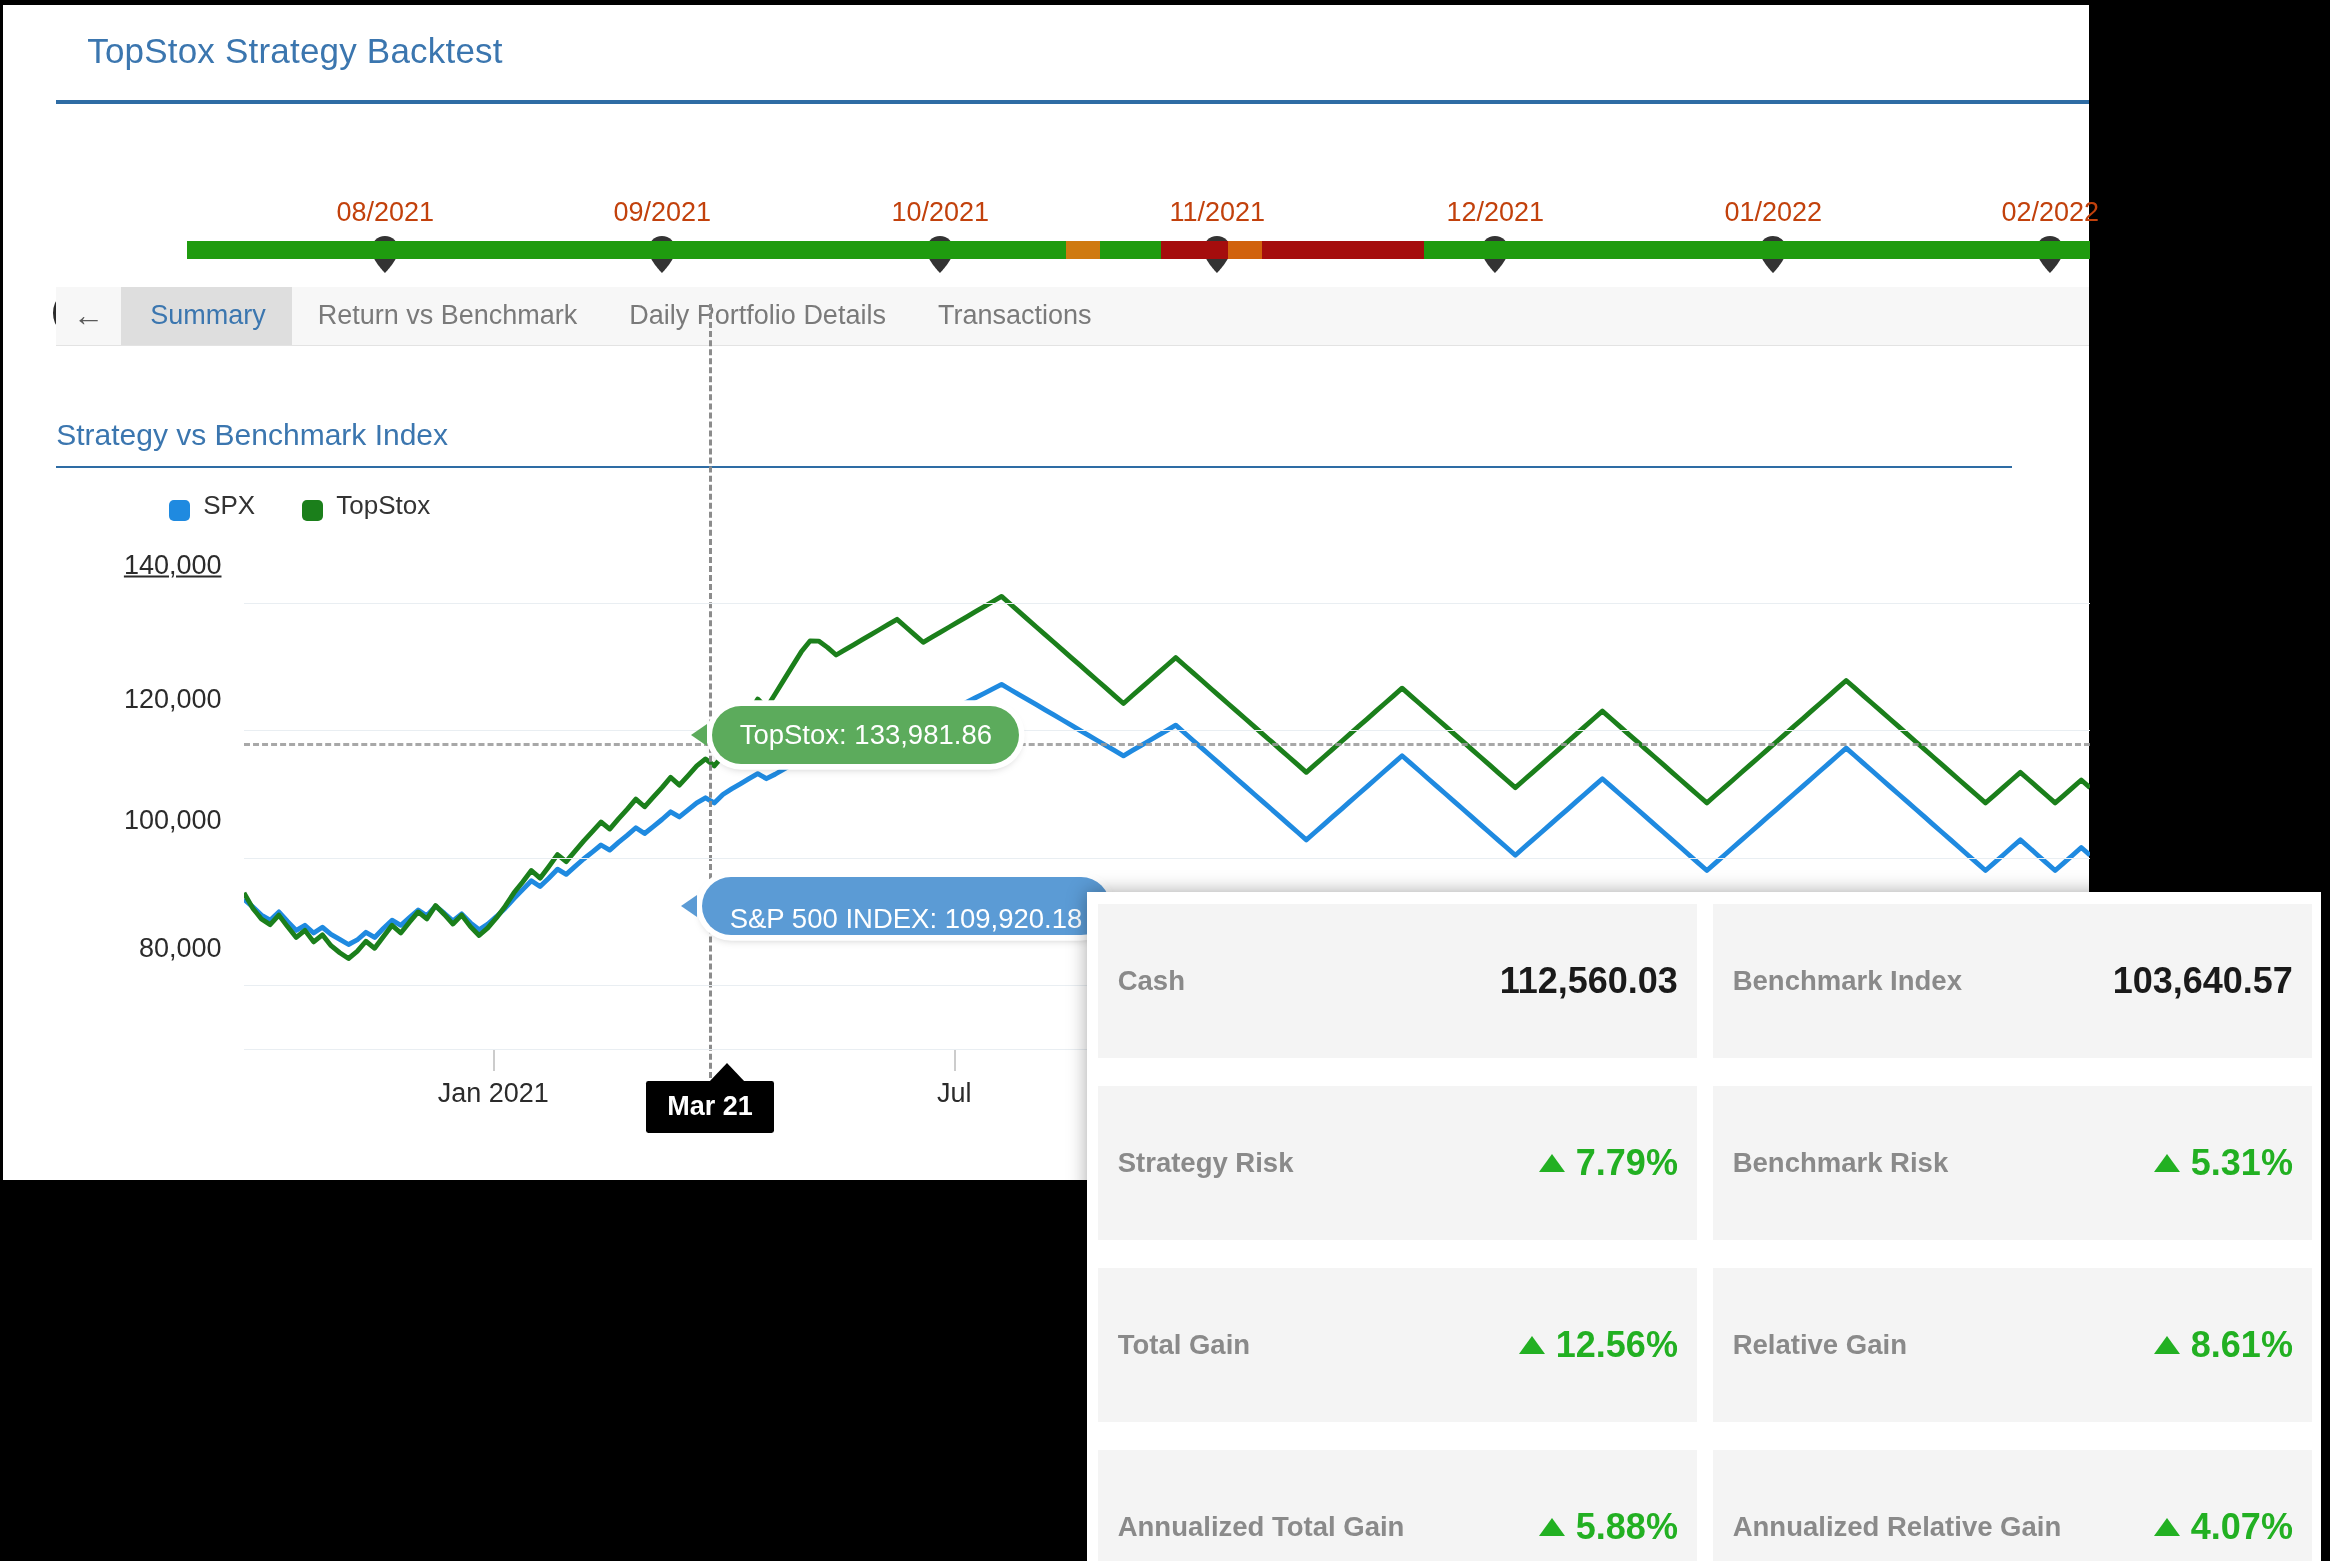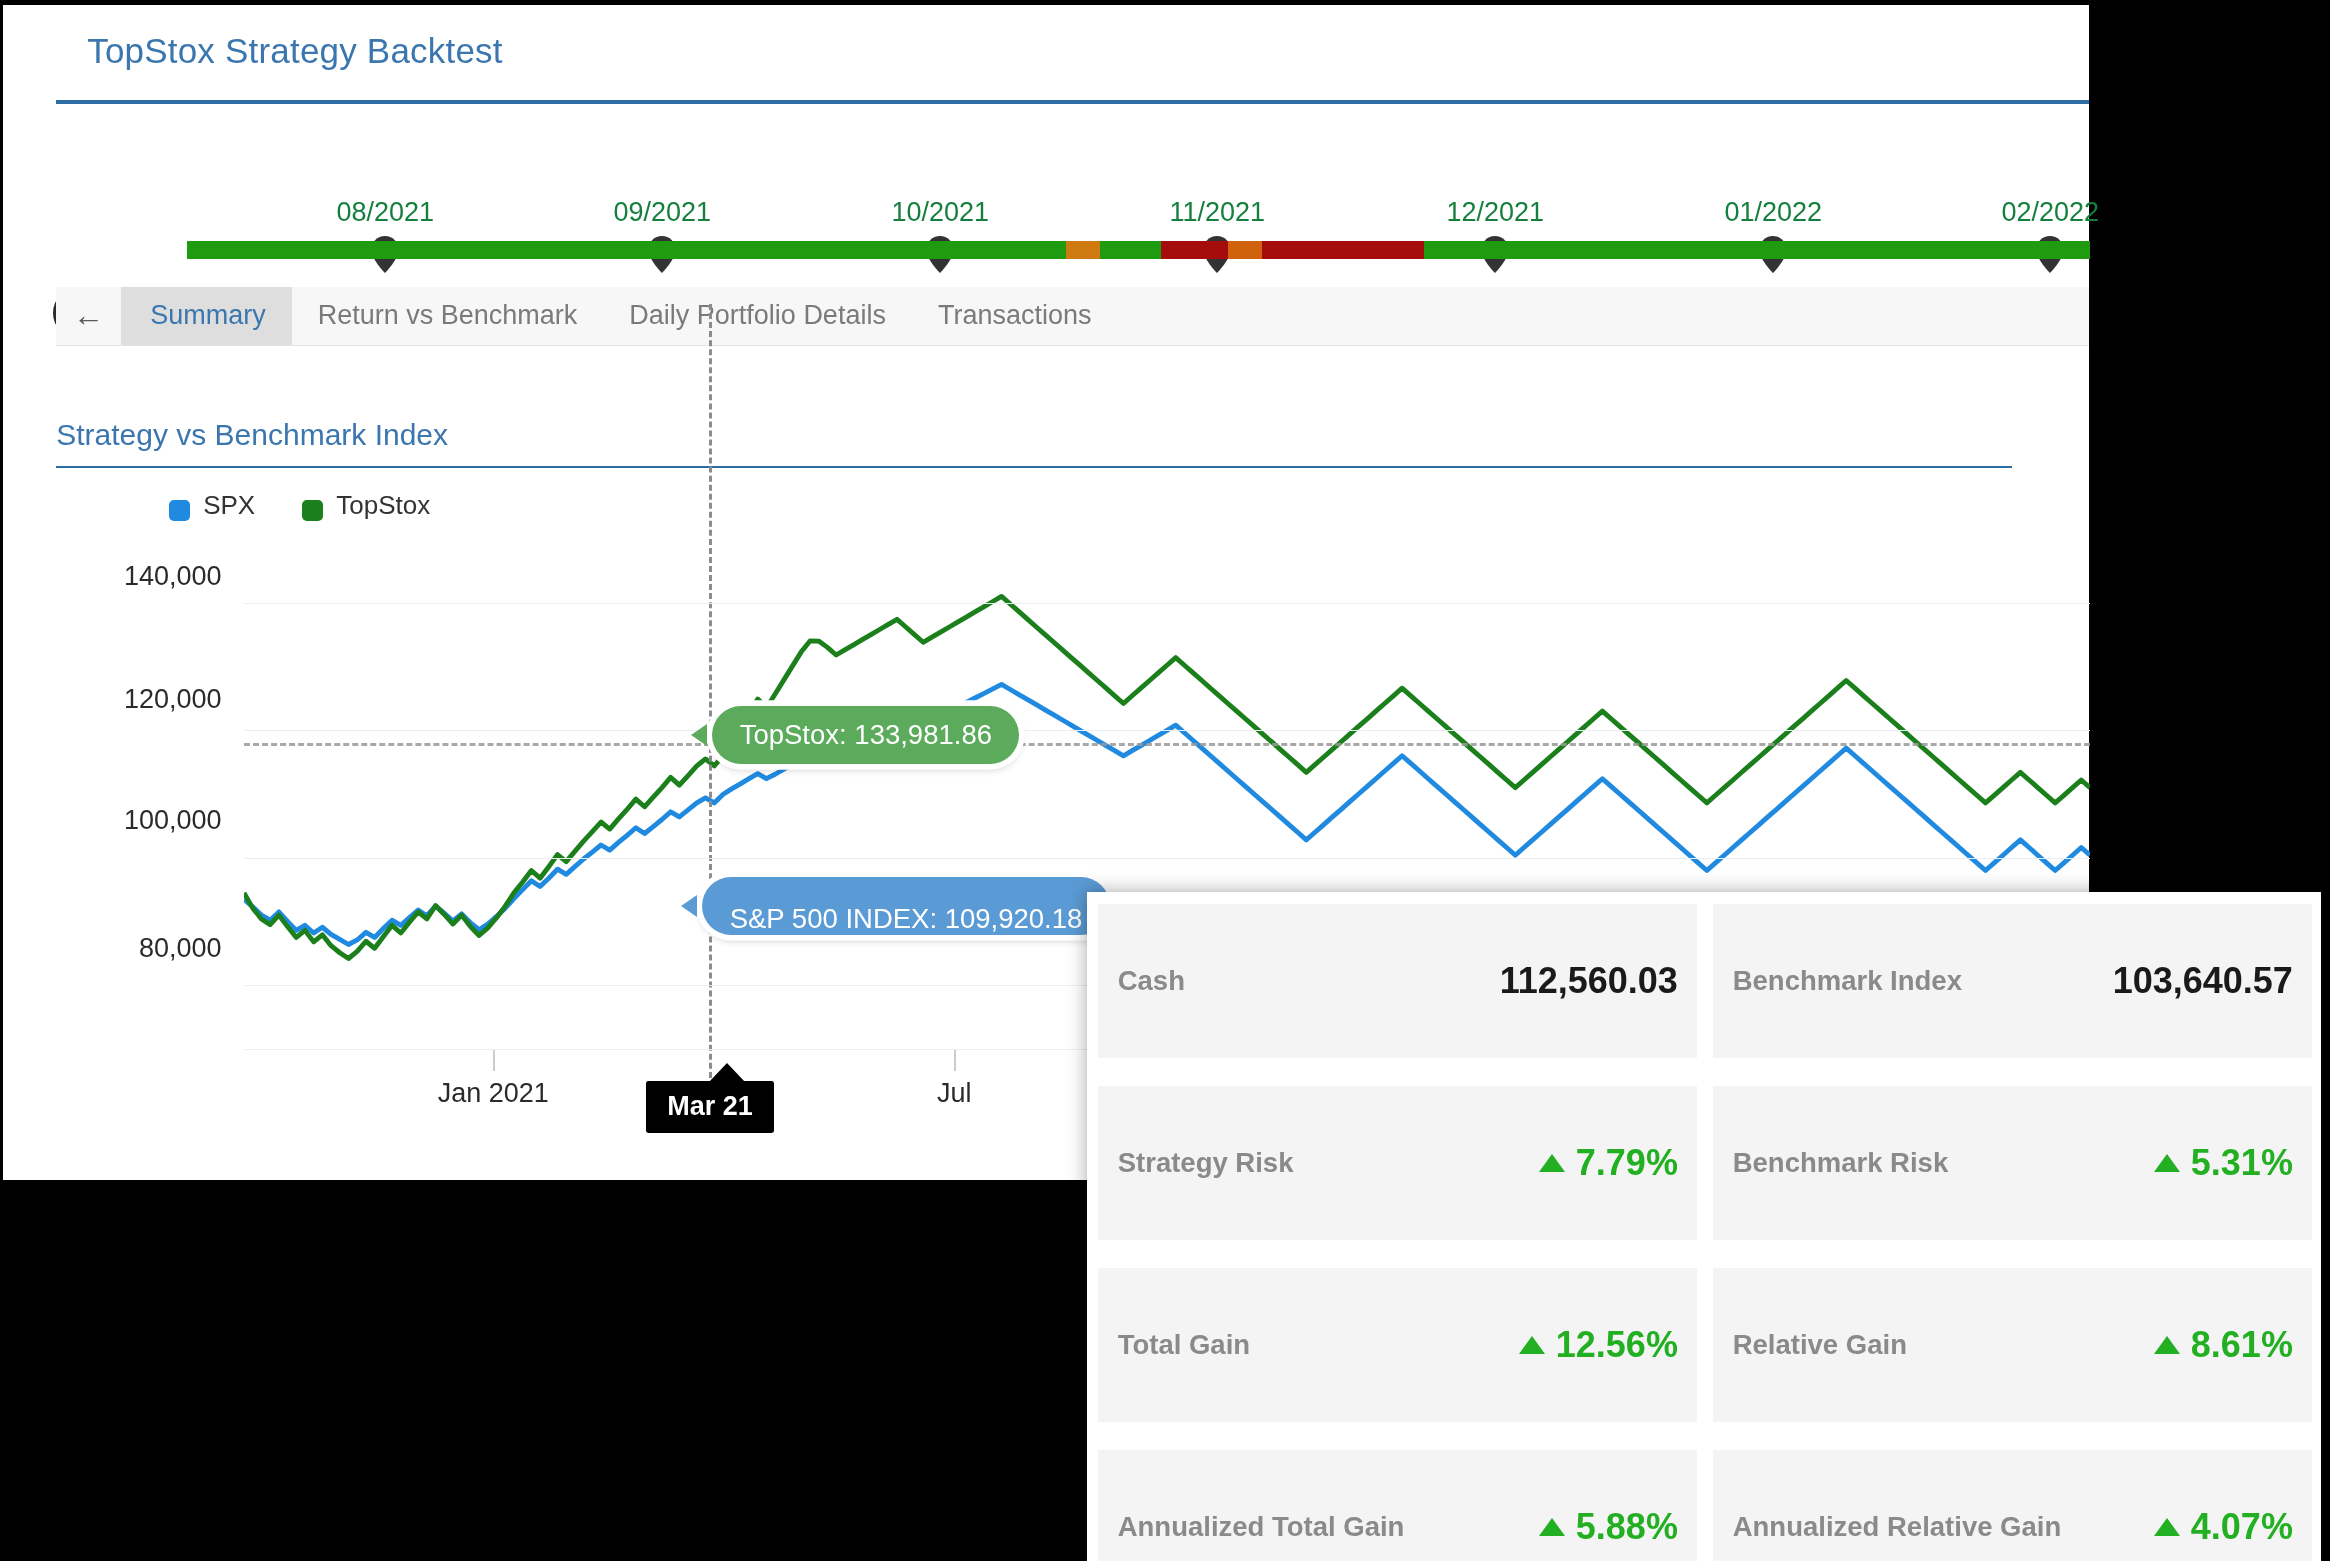--- a/index.html
+++ b/index.html
@@ -16,21 +16,21 @@
   
   #timeline{position:absolute;left:0;top:121px;width:2086px;height:138px;}
   .nav-circle{position:absolute;top:162px;width:50px;height:50px;border:3.2px solid #2b2b2b;border-radius:50%;
       box-sizing:border-box;background:#fff;cursor:pointer;}
   #nav-first{left:50px;}
   #nav-prev{left:113px;}
   .nav-circle svg{display:block;width:100%;height:100%;}
 
   #tl-ticks{position:absolute;left:0;top:0;width:2086px;height:138px;}
   .tl-tick{position:absolute;transform:translateX(-50%);text-align:center;}
-  .tl-label{font-size:27px;color:#15803d;white-space:nowrap;}
+  .tl-label{font-size:27px;color:#c2410c;white-space:nowrap;}
   .tl-pin{margin:8px auto 0;width:27.5px;height:37px;}
 
   #tl-bar{position:absolute;left:184px;top:236px;width:1903px;height:18px;}
   #tl-bar-inner{width:100%;height:100%;}
 
   
   #tabs-row{position:absolute;left:53px;top:282px;width:2033px;height:58px;background:#f7f7f7;
        border-bottom:0.8px solid #e3e3e3;display:flex;align-items:stretch;}
   #tab-back{width:65px;display:flex;align-items:center;justify-content:center;cursor:pointer;}
   .tab{display:flex;align-items:center;padding:0 26px;font-size:27px;color:#7a7a7a;cursor:pointer;white-space:nowrap;}
@@ -181,21 +181,21 @@
         <span class="legend-swatch" style="background: rgb(31, 138, 224);"></span>
         <span class="legend-label">SPX</span>
       </div>
       <div class="legend-item">
         <span class="legend-swatch" style="background: rgb(27, 127, 27);"></span>
         <span class="legend-label">TopStox</span>
       </div>
     </div>
 
   <div id="yaxis">
-      <div class="ytick" style="top: 37px;">140,000</div>
+      <div class="ytick" style="top: 26px; text-decoration: underline;">140,000</div>
       <div class="ytick" style="top: 160px; margin-left: 44px;">120,000</div>
       <div class="ytick" style="top: 281px;">100,000</div>
       <div class="ytick" style="top: 409px;">80,000</div>
     </div>
   <div id="plot">
     <svg id="plot-svg" width="1846" height="510" viewBox="0 0 2282 630" preserveAspectRatio="none">
         <polyline points="0.0,444.9 10.8,454.4 21.5,464.6 32.3,470.9 43.1,460.7 53.8,472.5 64.6,483.5 75.3,477.2 86.1,486.7 96.9,479.6 107.6,488.3 118.4,494.6 129.2,500.9 139.9,495.3 150.7,485.9 161.5,492.2 172.2,481.2 183.0,470.9 193.8,477.2 204.5,467.8 215.3,458.3 226.0,465.4 236.8,453.6 247.6,462.3 258.3,471.7 269.1,463.1 279.9,474.1 290.6,482.7 301.4,475.6 312.2,466.2 322.9,456.0 333.7,444.2 344.5,433.1 355.2,422.1 366.0,429.2 376.7,419.0 387.5,407.9 398.3,414.2 409.0,404.8 419.8,395.3 430.6,386.7 441.3,378.0 452.1,384.3 462.9,374.8 473.6,366.2 484.4,356.7 495.2,363.8 505.9,355.2 516.7,346.5 527.4,337.0 538.2,343.3 549.0,334.7 559.7,326.0 570.5,319.7 581.3,326.0 592.0,315.6 602.8,308.7 613.6,302.4 624.3,296.1 635.1,289.8 645.8,296.1 656.6,290.6 667.4,284.3 678.1,278.0 688.9,272.5 699.7,267.0 710.4,260.7 721.2,255.2 732.0,249.6 742.7,243.3 753.5,237.8 764.3,232.3 775.0,226.8 785.8,221.3 796.5,215.8 807.3,210.3 818.1,216.6 828.8,222.9 839.6,229.2 850.4,223.6 861.1,218.1 871.9,212.6 882.7,207.1 893.4,201.6 904.2,196.1 915.0,190.6 925.7,185.1 936.5,179.6 947.2,185.9 958.0,192.2 968.8,198.4 979.5,204.7 990.3,211.0 1001.1,217.3 1011.8,223.6 1022.6,229.9 1033.4,236.3 1044.1,242.6 1054.9,248.9 1065.7,255.2 1076.4,261.5 1087.2,267.8 1097.9,261.5 1108.7,255.2 1119.5,248.9 1130.2,242.6 1141.0,236.3 1151.8,229.9 1162.5,239.4 1173.3,248.9 1184.1,258.3 1194.8,267.8 1205.6,277.2 1216.3,286.6 1227.1,296.1 1237.9,305.6 1248.6,315.0 1259.4,324.4 1270.2,333.9 1280.9,343.3 1291.7,352.8 1302.5,362.3 1313.2,371.7 1324.0,362.3 1334.8,352.8 1345.5,343.3 1356.3,333.9 1367.0,324.4 1377.8,315.0 1388.6,305.6 1399.3,296.1 1410.1,286.6 1420.9,277.2 1431.6,267.8 1442.4,277.2 1453.2,286.6 1463.9,296.1 1474.7,305.6 1485.5,315.0 1496.2,324.4 1507.0,333.9 1517.7,343.3 1528.5,352.8 1539.3,362.3 1550.0,371.7 1560.8,381.1 1571.6,390.6 1582.3,381.1 1593.1,371.7 1603.9,362.3 1614.6,352.8 1625.4,343.3 1636.2,333.9 1646.9,324.4 1657.7,315.0 1668.4,305.6 1679.2,296.1 1690.0,305.6 1700.7,315.0 1711.5,324.4 1722.3,333.9 1733.0,343.3 1743.8,352.8 1754.6,362.3 1765.3,371.7 1776.1,381.1 1786.8,390.6 1797.6,400.1 1808.4,409.5 1819.1,400.1 1829.9,390.6 1840.7,381.1 1851.4,371.7 1862.2,362.3 1873.0,352.8 1883.7,343.3 1894.5,333.9 1905.3,324.4 1916.0,315.0 1926.8,305.6 1937.5,296.1 1948.3,286.6 1959.1,277.2 1969.8,267.8 1980.6,258.3 1991.4,267.8 2002.1,277.2 2012.9,286.6 2023.7,296.1 2034.4,305.6 2045.2,315.0 2056.0,324.4 2066.7,333.9 2077.5,343.3 2088.2,352.8 2099.0,362.3 2109.8,371.7 2120.5,381.1 2131.3,390.6 2142.1,400.1 2152.8,409.5 2163.6,400.1 2174.4,390.6 2185.1,381.1 2195.9,371.7 2206.7,381.1 2217.4,390.6 2228.2,400.1 2238.9,409.5 2249.7,400.1 2260.5,390.6 2271.2,381.1 2282.0,390.6" fill="none" stroke="#1f8ae0" stroke-width="6" stroke-linejoin="round"></polyline>
         <polyline points="0.0,437.1 10.8,456.0 21.5,469.4 32.3,476.4 43.1,464.6 53.8,478.8 64.6,492.2 75.3,483.5 86.1,497.7 96.9,489.0 107.6,502.4 118.4,511.1 129.2,518.2 139.9,509.5 150.7,496.9 161.5,505.6 172.2,491.4 183.0,477.2 193.8,486.7 204.5,473.3 215.3,460.7 226.0,469.4 236.8,452.8 247.6,463.8 258.3,475.6 269.1,464.6 279.9,478.8 290.6,489.8 301.4,480.4 312.2,467.8 322.9,453.6 333.7,437.1 344.5,423.7 355.2,409.5 366.0,419.0 376.7,404.8 387.5,389.8 398.3,398.5 409.0,385.9 419.8,373.3 430.6,361.5 441.3,349.6 452.1,358.3 462.9,345.7 473.6,333.9 484.4,321.3 495.2,330.8 505.9,318.9 516.7,307.1 527.4,294.5 538.2,304.0 549.0,292.2 559.7,280.3 570.5,271.7 581.3,280.3 592.0,267.8 602.8,250.4 613.6,233.1 624.3,215.8 635.1,197.7 645.8,208.7 656.6,191.4 667.4,174.0 678.1,156.7 688.9,139.4 699.7,126.0 710.4,126.1 721.2,133.9 732.0,143.3 742.7,137.0 753.5,130.7 764.3,124.4 775.0,118.1 785.8,111.8 796.5,105.5 807.3,99.2 818.1,108.7 828.8,118.1 839.6,127.6 850.4,121.3 861.1,115.0 871.9,108.7 882.7,102.4 893.4,96.1 904.2,89.8 915.0,83.5 925.7,77.2 936.5,70.9 947.2,80.3 958.0,89.8 968.8,99.2 979.5,108.7 990.3,118.1 1001.1,127.6 1011.8,137.0 1022.6,146.5 1033.4,155.9 1044.1,165.4 1054.9,174.8 1065.7,184.3 1076.4,193.7 1087.2,203.2 1097.9,193.7 1108.7,184.3 1119.5,174.8 1130.2,165.4 1141.0,155.9 1151.8,146.5 1162.5,155.9 1173.3,165.4 1184.1,174.8 1194.8,184.3 1205.6,193.7 1216.3,203.2 1227.1,212.6 1237.9,222.1 1248.6,231.5 1259.4,241.0 1270.2,250.4 1280.9,259.9 1291.7,269.3 1302.5,278.8 1313.2,288.2 1324.0,278.8 1334.8,269.3 1345.5,259.9 1356.3,250.4 1367.0,241.0 1377.8,231.5 1388.6,222.1 1399.3,212.6 1410.1,203.2 1420.9,193.7 1431.6,184.3 1442.4,193.7 1453.2,203.2 1463.9,212.6 1474.7,222.1 1485.5,231.5 1496.2,241.0 1507.0,250.4 1517.7,259.9 1528.5,269.3 1539.3,278.8 1550.0,288.2 1560.8,297.7 1571.6,307.1 1582.3,297.7 1593.1,288.2 1603.9,278.8 1614.6,269.3 1625.4,259.9 1636.2,250.4 1646.9,241.0 1657.7,231.5 1668.4,222.1 1679.2,212.6 1690.0,222.1 1700.7,231.5 1711.5,241.0 1722.3,250.4 1733.0,259.9 1743.8,269.3 1754.6,278.8 1765.3,288.2 1776.1,297.7 1786.8,307.1 1797.6,316.6 1808.4,326.0 1819.1,316.6 1829.9,307.1 1840.7,297.7 1851.4,288.2 1862.2,278.8 1873.0,269.3 1883.7,259.9 1894.5,250.4 1905.3,241.0 1916.0,231.5 1926.8,222.1 1937.5,212.6 1948.3,203.2 1959.1,193.7 1969.8,184.3 1980.6,174.8 1991.4,184.3 2002.1,193.7 2012.9,203.2 2023.7,212.6 2034.4,222.1 2045.2,231.5 2056.0,241.0 2066.7,250.4 2077.5,259.9 2088.2,269.3 2099.0,278.8 2109.8,288.2 2120.5,297.7 2131.3,307.1 2142.1,316.6 2152.8,326.0 2163.6,316.6 2174.4,307.1 2185.1,297.7 2195.9,288.2 2206.7,297.7 2217.4,307.1 2228.2,316.6 2238.9,326.0 2249.7,316.6 2260.5,307.1 2271.2,297.7 2282.0,307.1" fill="none" stroke="#1b7f1b" stroke-width="6" stroke-linejoin="round"></polyline>
       </svg>
     <div id="cursorline" style="left: 465px;"></div>

